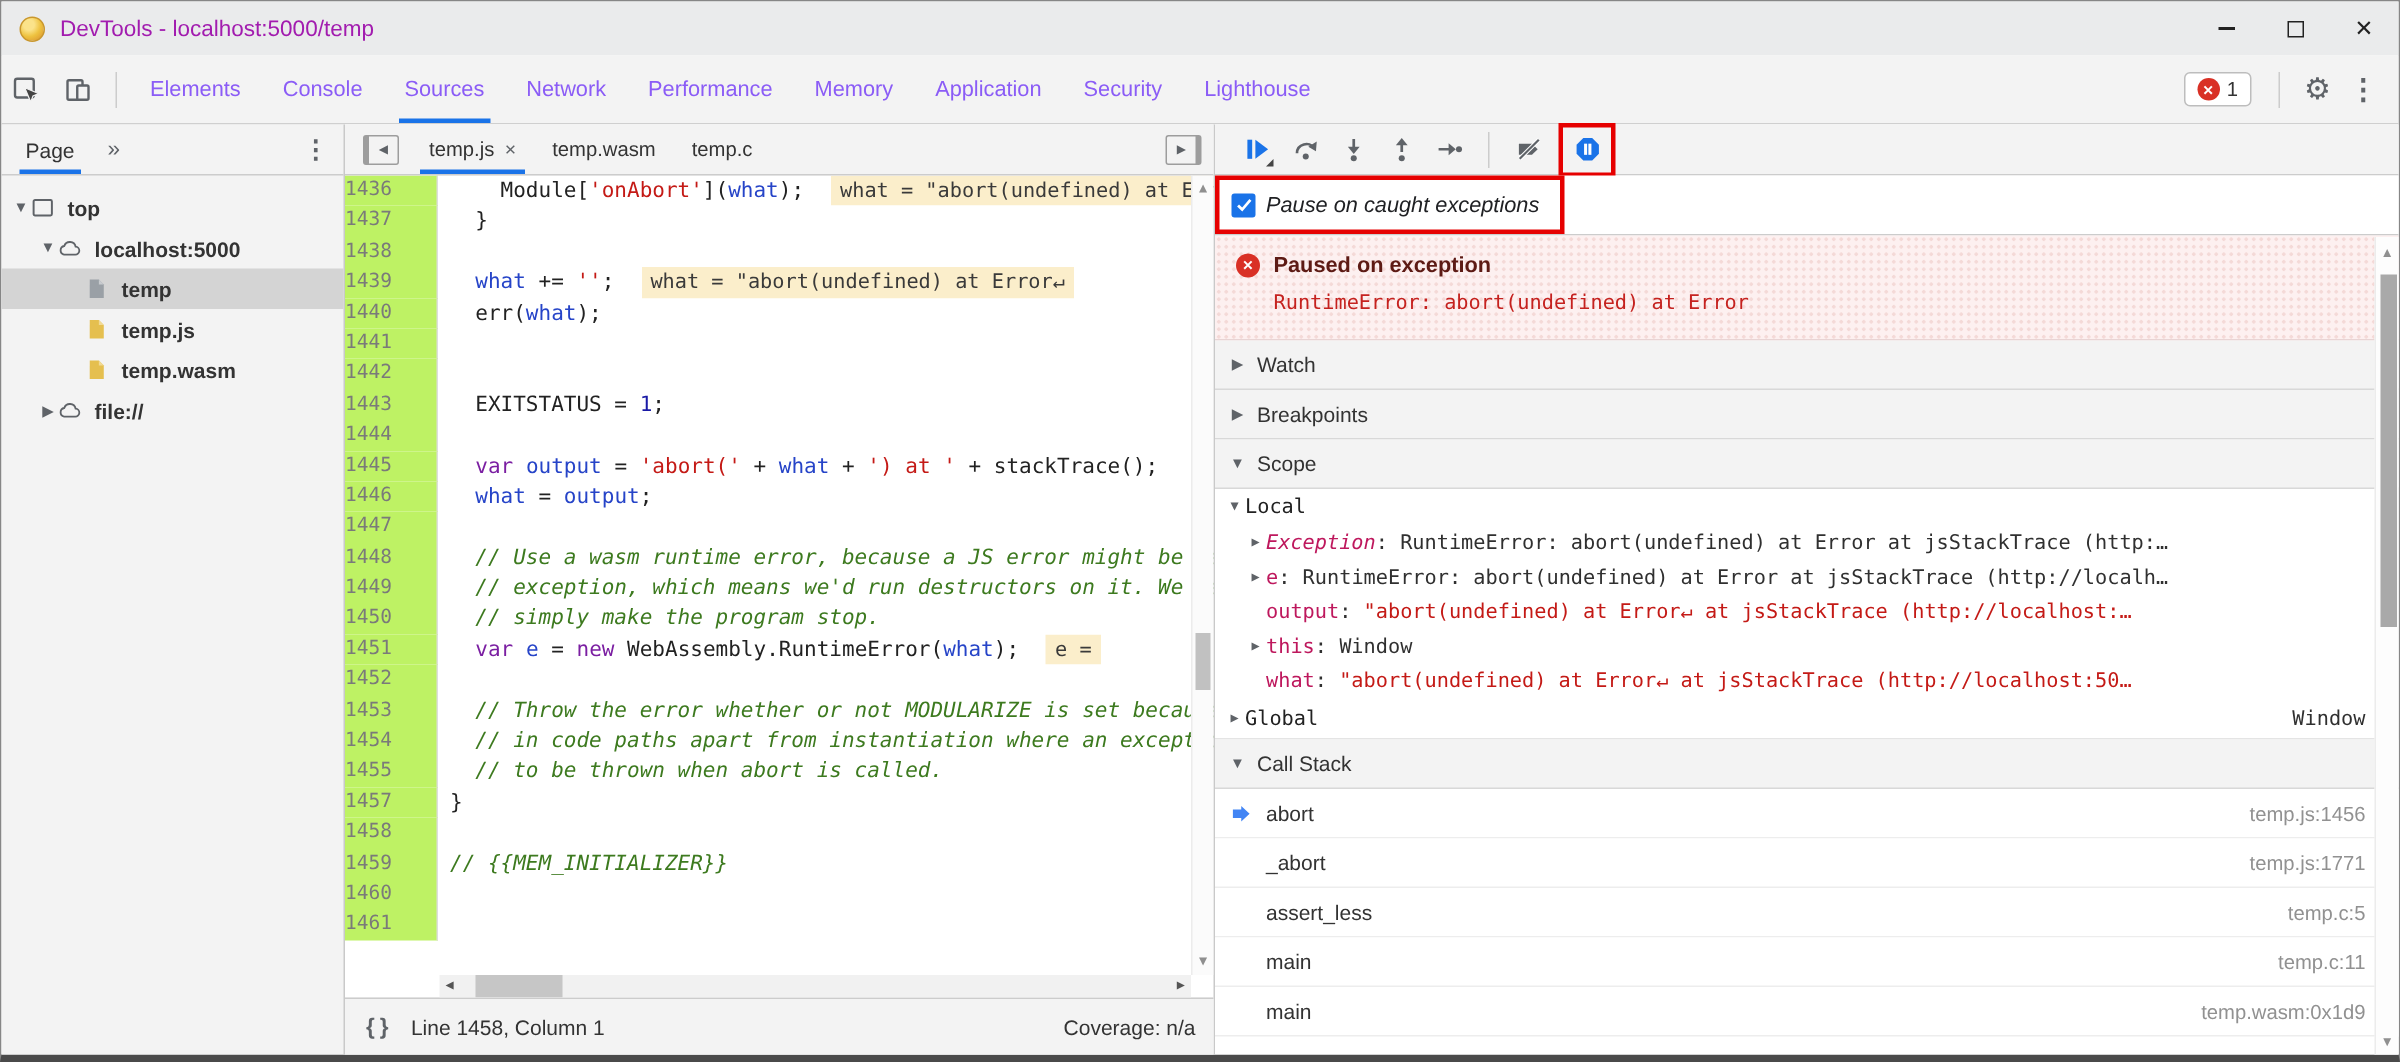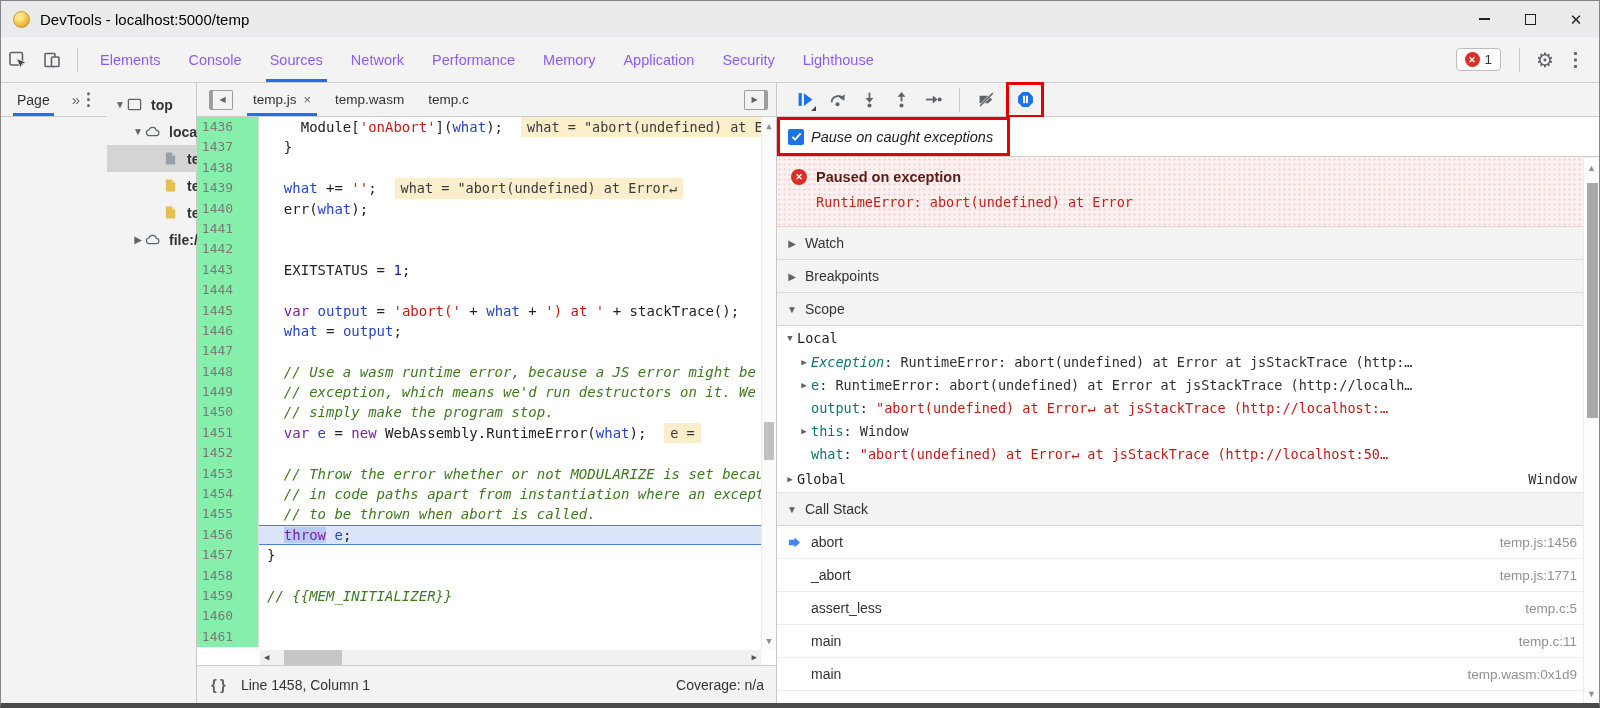--- a/index.html
+++ b/index.html
@@ -4,21 +4,21 @@
 <style>
   * { box-sizing: border-box; margin: 0; padding: 0; }
   html,body { background:#fff; }
   body { font-family:"Liberation Sans", sans-serif; width:1600px; height:708px; overflow:hidden; }
   .window { width:1600px; height:708px; border:1px solid #868686; border-bottom:5px solid #4a4a4a; display:flex; flex-direction:column; background:#fff; }
 
   
   .titlebar { height:36px; background:#eaebec; display:flex; align-items:center; flex:none; }
   .app-icon { width:17px; height:17px; border-radius:50%; margin:0 10px 0 12px;
     background: radial-gradient(circle at 35% 30%, #fbe38a 0 25%, #eec23f 55%, #d78c2e 100%); border:1px solid #c9972d; }
-  .title-text { font-size:15px; color:#000000; }
+  .title-text { font-size:15px; color:#a21caf; }
   .win-controls { margin-left:auto; display:flex; height:100%; }
   .win-btn { width:46px; height:100%; display:flex; align-items:center; justify-content:center; color:#222; }
   .glyph-min { width:11px; height:1.4px; background:#222; }
   .glyph-max { width:11px; height:11px; border:1.4px solid #222; }
   .glyph-close { font-size:15px; line-height:1; }
 
   
   .main-toolbar { height:46px; background:#f3f3f3; border-bottom:1px solid #cfcfcf; display:flex; align-items:center; flex:none; }
   .tbtn { width:34px; height:34px; display:flex; align-items:center; justify-content:center; }
   .tbtn svg { width:20px; height:20px; }
@@ -30,21 +30,21 @@
   .err-badge { display:flex; align-items:center; gap:5px; border:1px solid #bdbdbd; border-radius:4px; background:#fff; padding:3px 8px; margin-right:10px; }
   .err-dot { width:15px; height:15px; border-radius:50%; background:#d93025; color:#fff; font-size:9px; display:flex; align-items:center; justify-content:center; font-weight:bold; }
   .err-count { font-size:13.5px; color:#333; }
   .gear { font-size:20px; color:#5f6368; margin:0 6px 0 8px; }
   .dots { font-size:19px; color:#5f6368; letter-spacing:0; margin:0 14px 0 6px; font-weight:bold; }
 
   
   .content { flex:1; display:flex; min-height:0; }
 
   
-  .sidebar { width:196px; flex:none; background:#f3f3f3; border-right:1px solid #c9c9c9; display:flex; flex-direction:row; }
+  .sidebar { width:229px; flex:none; background:#f3f3f3; border-right:1px solid #c9c9c9; display:flex; flex-direction:column; }
   .side-header { height:34px; border-bottom:1px solid #ccc; display:flex; align-items:center; flex:none; }
   .side-tab { position:relative; height:100%; display:flex; align-items:center; font-size:14px; color:#333; margin-left:14px; padding:0 2px; }
   .side-tab::after { content:""; position:absolute; left:-2px; right:-2px; bottom:0; height:3px; background:#1a73e8; }
   .chev { color:#5f6368; font-size:15px; margin-left:20px; }
   .side-dots { margin-left:auto; margin-right:10px; color:#5f6368; font-size:17px; font-weight:bold; }
   .tree { padding-top:8px; }
   .tree-row { height:27px; display:flex; align-items:center; font-size:14px; color:#333; white-space:nowrap; }
   .tree-row.selected { background:#d4d4d4; }
   .tw { width:14px; text-align:center; color:#5f6368; font-size:10px; flex:none; }
   .ticon { width:20px; height:16px; flex:none; display:flex; align-items:center; }
@@ -56,21 +56,21 @@
   .editor-tabs { height:34px; flex:none; background:#f3f3f3; border-bottom:1px solid #ccc; display:flex; align-items:center; }
   .pane-toggle { width:24px; height:20px; border:1px solid #9d9d9d; border-radius:2px; margin:0 8px 0 12px; display:flex; align-items:center; justify-content:center; font-size:8px; color:#5f6368; background:#f3f3f3; }
   .pane-toggle.left { border-left-width:4px; }
   .pane-toggle.right { border-right-width:4px; margin-left:auto; margin-right:8px; }
   .etab { position:relative; height:100%; display:flex; align-items:center; gap:7px; padding:0 12px; font-size:13.5px; color:#333; }
   .etab.active::after { content:""; position:absolute; left:6px; right:6px; bottom:0; height:3px; background:#1a73e8; }
   .etab .close { color:#5f6368; font-size:13px; }
 
   .code-area { flex:1; position:relative; overflow:hidden; font-family:"DejaVu Sans Mono", monospace; font-size:14px; min-height:0; }
   .code-line { display:flex; height:20.4px; line-height:20.4px; white-space:pre; }
-  .gutter { width:62px; flex:none; background:#86efac; border-right:1px solid #ddd; color:#7a7a7a; text-align:center; padding-right:20px; font-size:13px; }
+  .gutter { width:62px; flex:none; background:#bef264; border-right:1px solid #ddd; color:#7a7a7a; text-align:left; padding-right:20px; font-size:13px; }
   .code-text { flex:1; padding-left:8px; overflow:hidden; color:#222; position:relative; }
   .code-line.exec .code-text { background:#dbe4f8; }
   .code-line.exec .code-text::before, .code-line.exec .code-text::after { content:""; position:absolute; left:0; right:0; height:1.5px; background:#4d7dd8; }
   .code-line.exec .code-text::before { top:0; } .code-line.exec .code-text::after { bottom:0; }
   .tok.kw { color:#7b1fa2; } .tok.var { color:#2644c8; } .tok.str { color:#c41a16; }
   .tok.num { color:#1a1aa6; } .tok.cmt { color:#3d7a1f; font-style:italic; } .tok.pln { color:#222; }
   .tok.sel { background:#b9cbf2; }
   .widget { display:inline-block; background:#fbeecb; color:#3a3a3a; padding:0 6px; margin-left:18px; font-size:13.5px; }
 
   .vscroll { position:absolute; top:0; right:0; bottom:15px; width:15px; background:#fbfbfb; border-left:1px solid #ececec; z-index:4; }
@@ -110,21 +110,21 @@
   .paused-detail { margin:9px 0 0 25px; font-family:"DejaVu Sans Mono", monospace; font-size:13.5px; color:#c5221f; white-space:nowrap; overflow:hidden; }
 
   .sec-header { height:33px; flex:none; background:#f3f3f3; border-bottom:1px solid #d8d8d8; display:flex; align-items:center; padding-left:10px; gap:8px; font-size:14px; color:#333; }
   .sarrow { color:#5f6368; font-size:10px; width:10px; text-align:center; }
 
   .scope-list { flex:none; font-family:"DejaVu Sans Mono", monospace; font-size:13.5px; border-bottom:1px solid #e4e4e4; }
   .scope-row { height:23px; display:flex; align-items:center; white-space:nowrap; overflow:hidden; padding-right:22px; }
   .scope-row.group { padding-left:6px; height:24px; color:#222; }
   .scope-row.child { padding-left:20px; }
   .scope-row .tw { width:14px; font-size:9px; }
-  .sname { color:#0f766e; }
+  .sname { color:#be185d; }
   .sname.it { font-style:italic; }
   .scolon { color:#303030; }
   .sval { color:#303030; overflow:hidden; text-overflow:clip; }
   .sval.str { color:#c41a16; }
   .srightval { margin-left:auto; color:#303030; padding-left:10px; }
   .scope-row.global { height:27px; }
 
   .stack-list { flex:none; }
   .stack-row { height:33px; display:flex; align-items:center; border-bottom:1px solid #ededed; background:#fff; }
   .stack-marker { width:34px; flex:none; display:flex; justify-content:center; }
@@ -295,21 +295,20 @@
             <div class="code-line"><span class="gutter">1446</span><span class="code-text"><span class="tok pln">  </span><span class="tok var">what</span><span class="tok pln"> = </span><span class="tok var">output</span><span class="tok pln">;</span></span></div>
             <div class="code-line"><span class="gutter">1447</span><span class="code-text"></span></div>
             <div class="code-line"><span class="gutter">1448</span><span class="code-text"><span class="tok cmt">  // Use a wasm runtime error, because a JS error might be seen</span></span></div>
             <div class="code-line"><span class="gutter">1449</span><span class="code-text"><span class="tok cmt">  // exception, which means we'd run destructors on it. We need</span></span></div>
             <div class="code-line"><span class="gutter">1450</span><span class="code-text"><span class="tok cmt">  // simply make the program stop.</span></span></div>
             <div class="code-line"><span class="gutter">1451</span><span class="code-text"><span class="tok pln">  </span><span class="tok kw">var</span><span class="tok pln"> </span><span class="tok var">e</span><span class="tok pln"> = </span><span class="tok kw">new</span><span class="tok pln"> WebAssembly.RuntimeError(</span><span class="tok var">what</span><span class="tok pln">);</span><span class="widget">e =</span></span></div>
             <div class="code-line"><span class="gutter">1452</span><span class="code-text"></span></div>
             <div class="code-line"><span class="gutter">1453</span><span class="code-text"><span class="tok cmt">  // Throw the error whether or not MODULARIZE is set because abort</span></span></div>
             <div class="code-line"><span class="gutter">1454</span><span class="code-text"><span class="tok cmt">  // in code paths apart from instantiation where an exception is</span></span></div>
             <div class="code-line"><span class="gutter">1455</span><span class="code-text"><span class="tok cmt">  // to be thrown when abort is called.</span></span></div>
-            <div class="code-line exec"><span class="gutter">1456</span><span class="code-text"><span class="tok pln">  </span><span class="tok kw sel">throw</span><span class="tok pln"> </span><span class="tok var">e</span><span class="tok pln">;</span></span></div>
             <div class="code-line"><span class="gutter">1457</span><span class="code-text"><span class="tok pln">}</span></span></div>
             <div class="code-line"><span class="gutter">1458</span><span class="code-text"></span></div>
             <div class="code-line"><span class="gutter">1459</span><span class="code-text"><span class="tok cmt">// {{MEM_INITIALIZER}}</span></span></div>
             <div class="code-line"><span class="gutter">1460</span><span class="code-text"></span></div>
             <div class="code-line"><span class="gutter">1461</span><span class="code-text"></span></div>
           </div>
         <div class="vscroll">
           <div class="arr-up">▲</div>
           <div class="vthumb"></div>
           <div class="arr-dn">▼</div>

